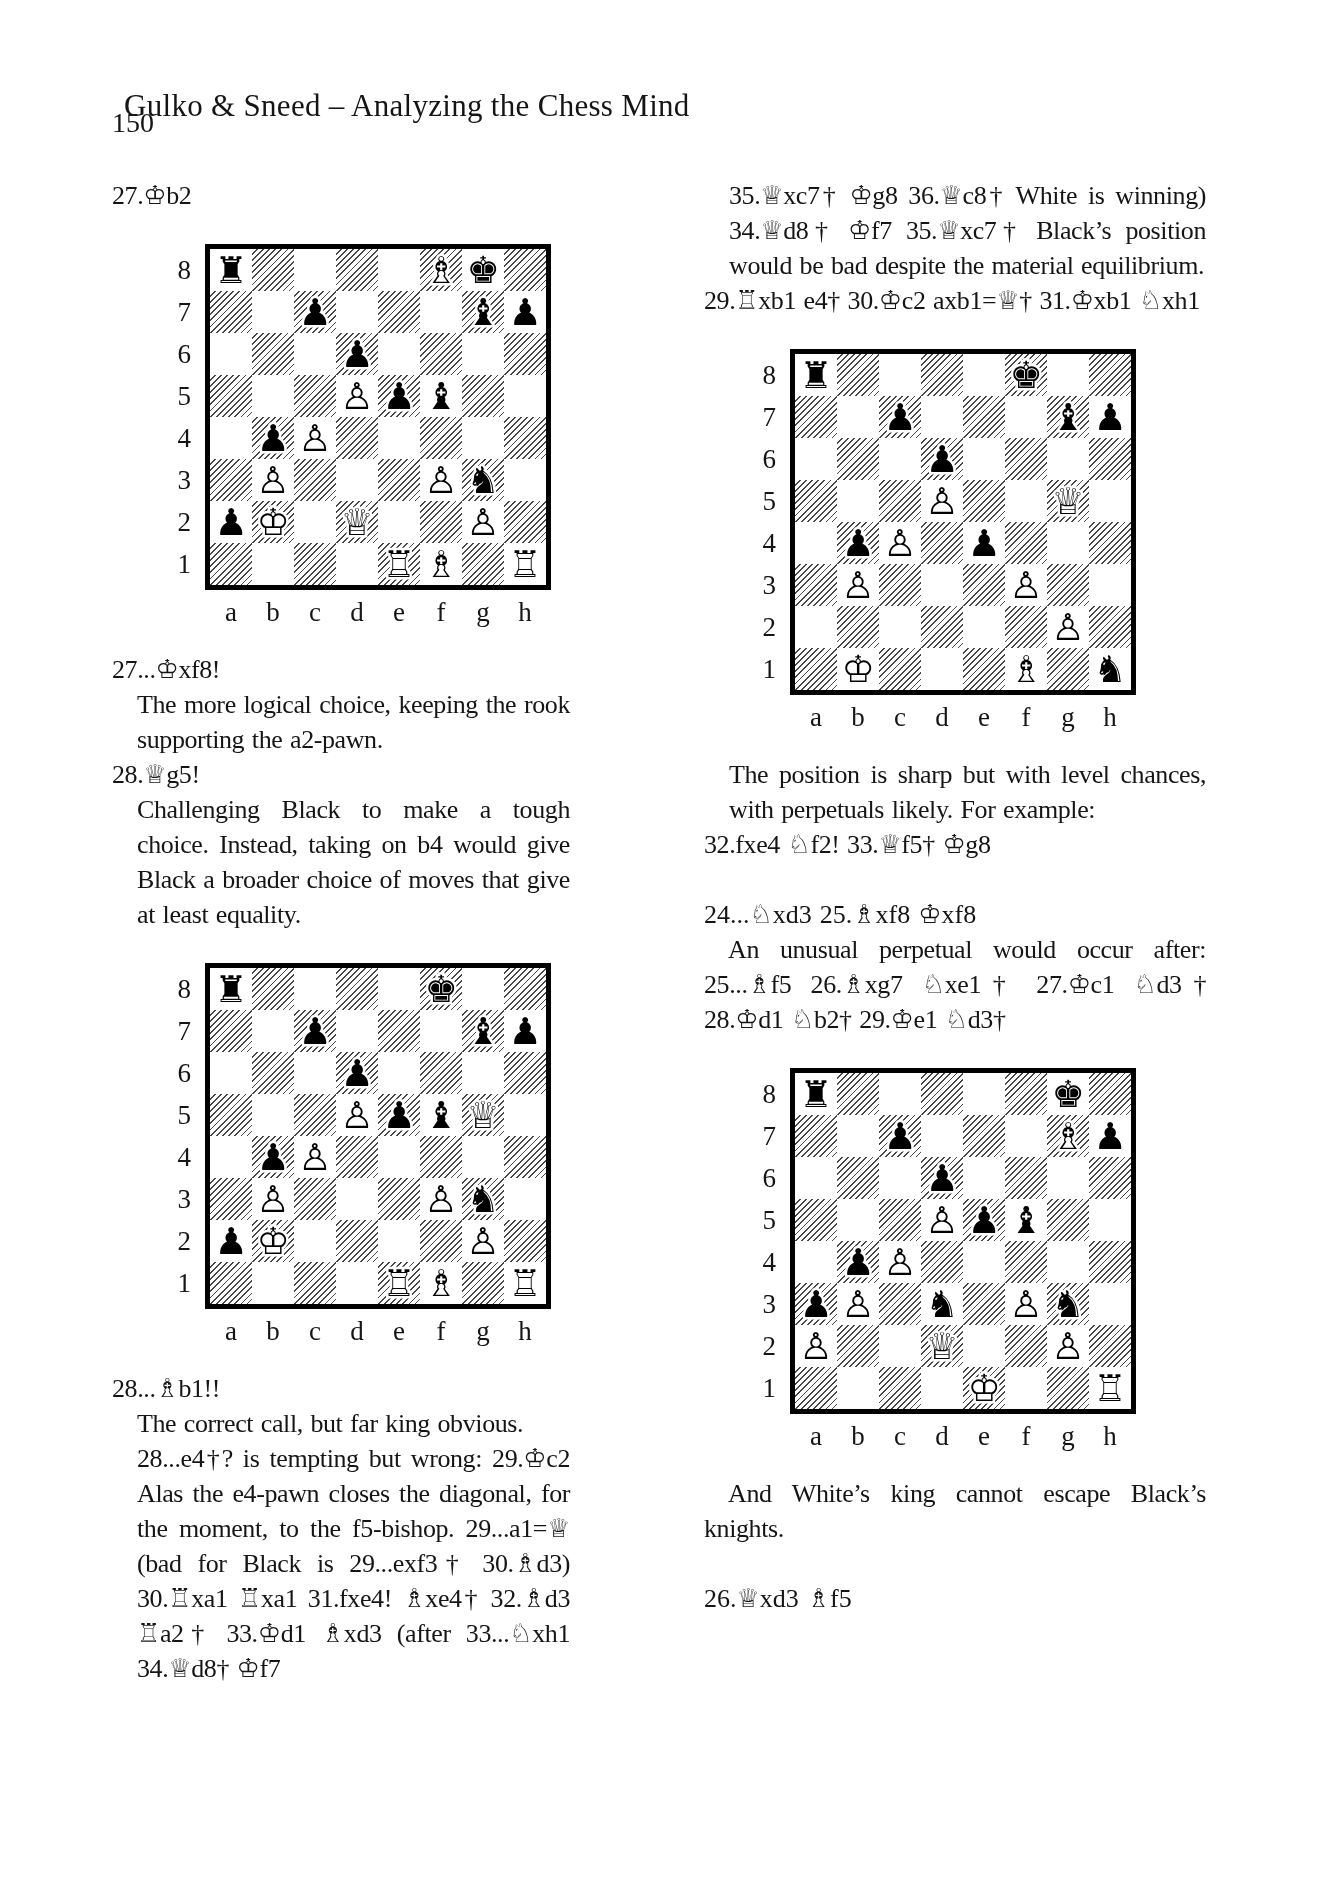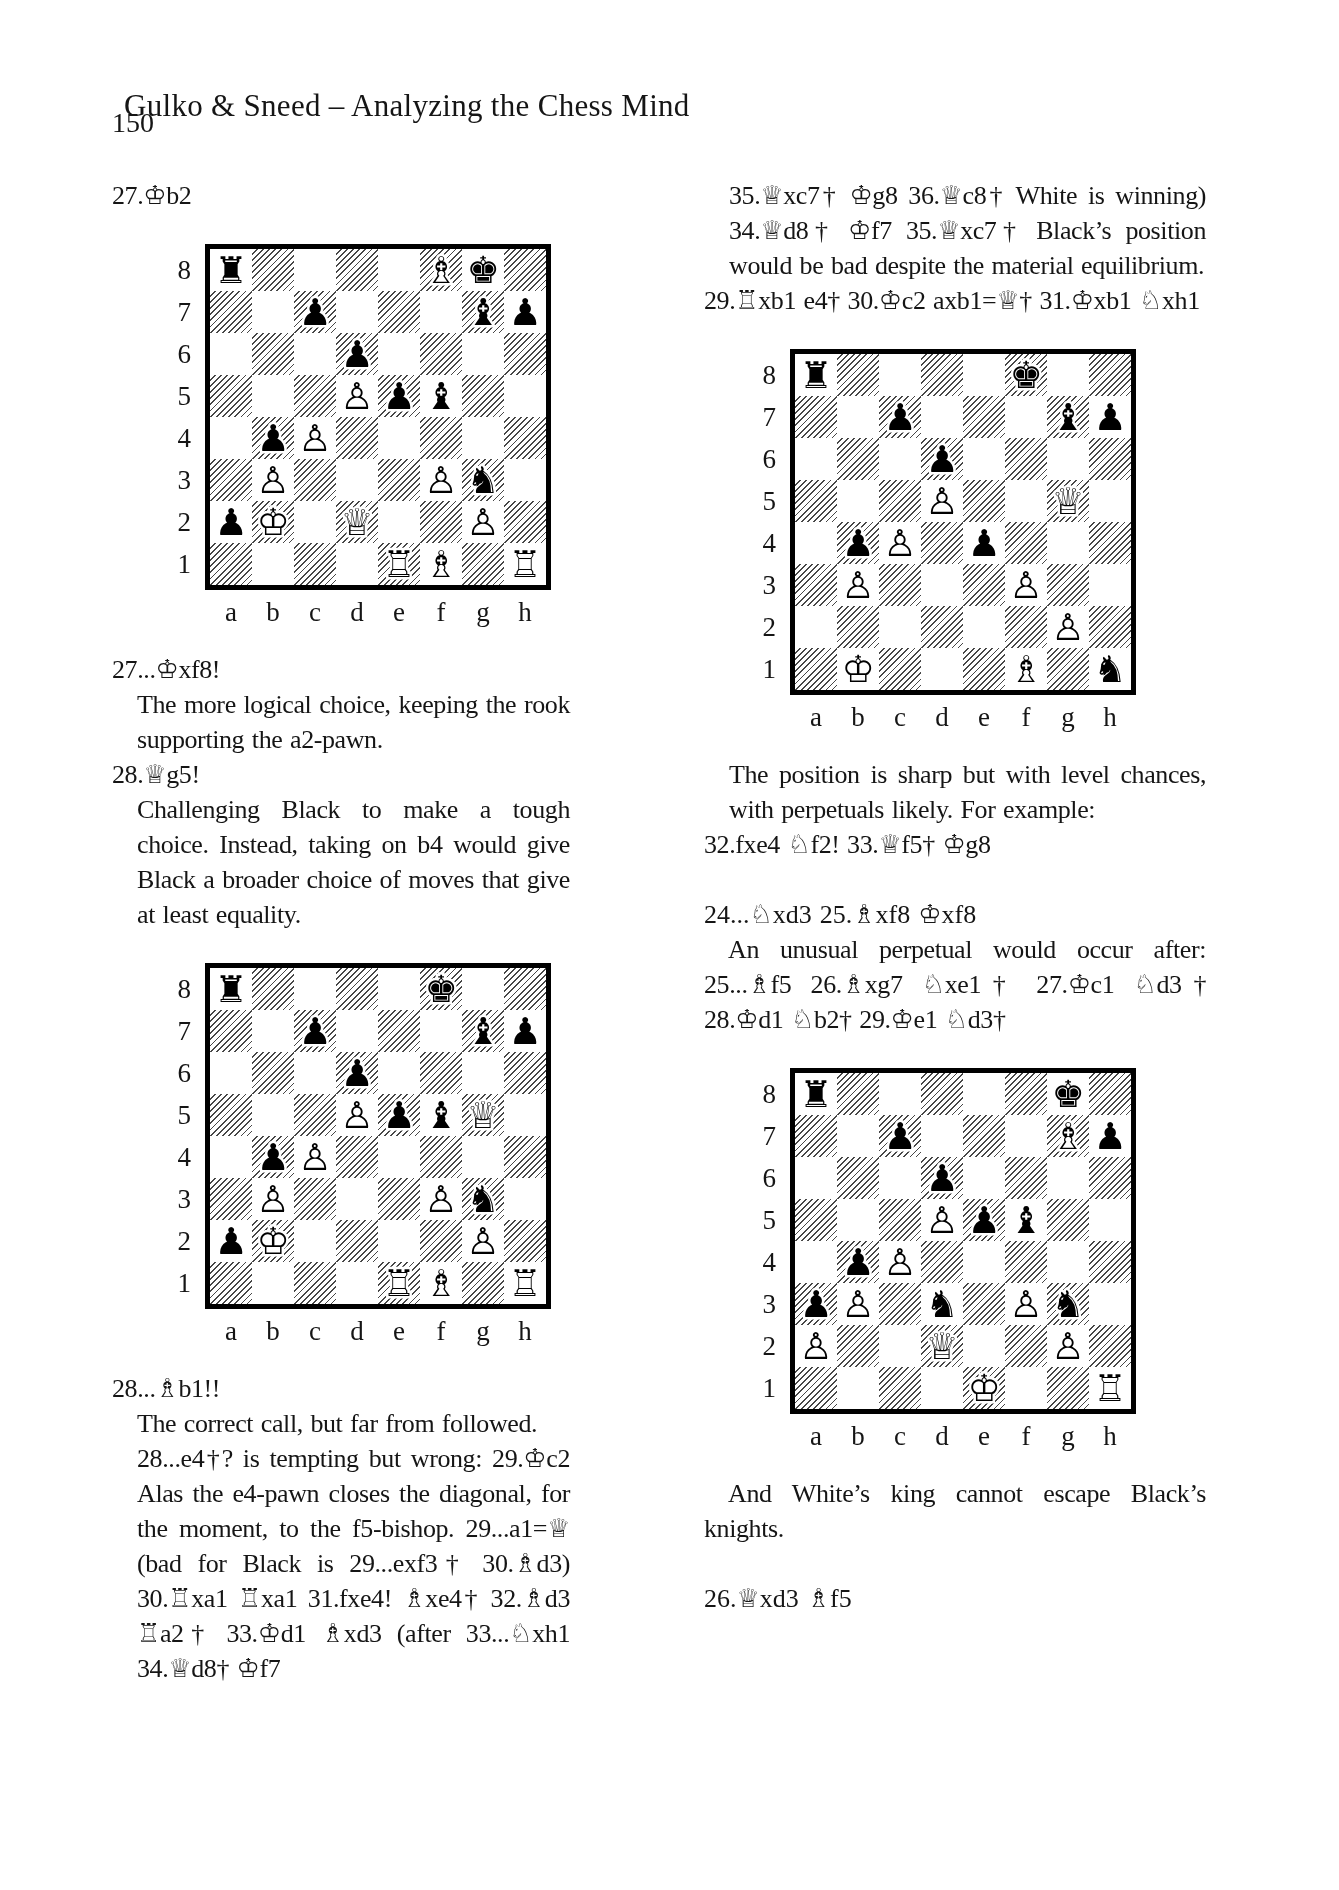--- a/index.html
+++ b/index.html
@@ -353,21 +353,21 @@
           <span class="file-lab">c</span>
           <span class="file-lab">d</span>
           <span class="file-lab">e</span>
           <span class="file-lab">f</span>
           <span class="file-lab">g</span>
           <span class="file-lab">h</span>
         </div>
       </div>
     </div>
   <p class="move">28...♗b1!!</p>
-  <p class="indent">The correct call, but far from followed.</p>
+  <p class="indent">The correct call, but far king obvious.</p>
   <p class="indent">28...e4†? is tempting but wrong: 29.♔c2 Alas the e4-pawn closes the diagonal, for the moment, to the f5-bishop. 29...a1=♕ (bad for Black is 29...exf3† 30.♗d3) 30.♖xa1 ♖xa1 31.fxe4! ♗xe4† 32.♗d3 ♖a2† 33.♔d1 ♗xd3 (after 33...♘xh1 34.♕d8† ♔f7</p>
 </div>
 
 <div class="col col-right">
   <p class="indent">35.♕xc7† ♔g8 36.♕c8† White is winning) 34.♕d8† ♔f7 35.♕xc7† Black’s position would be bad despite the material equilibrium.</p>
   <p class="move">29.♖xb1 e4† 30.♔c2 axb1=♕† 31.♔xb1 ♘xh1</p>
   <div class="diag">
       <div class="diag-grid">
         <div class="ranks">
           <span class="rank-lab">8</span>

